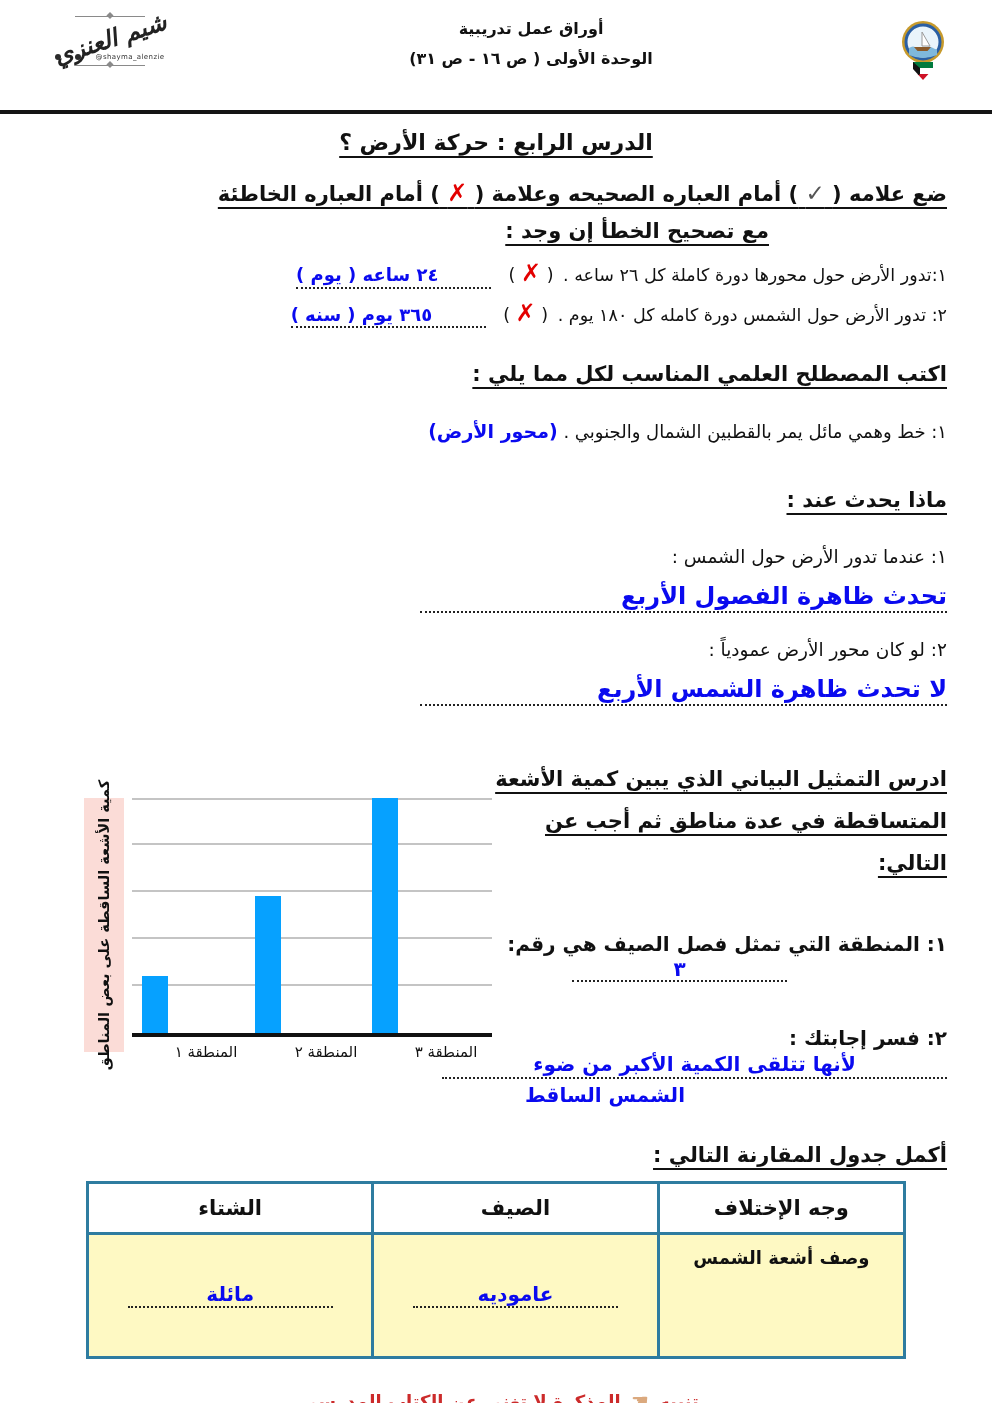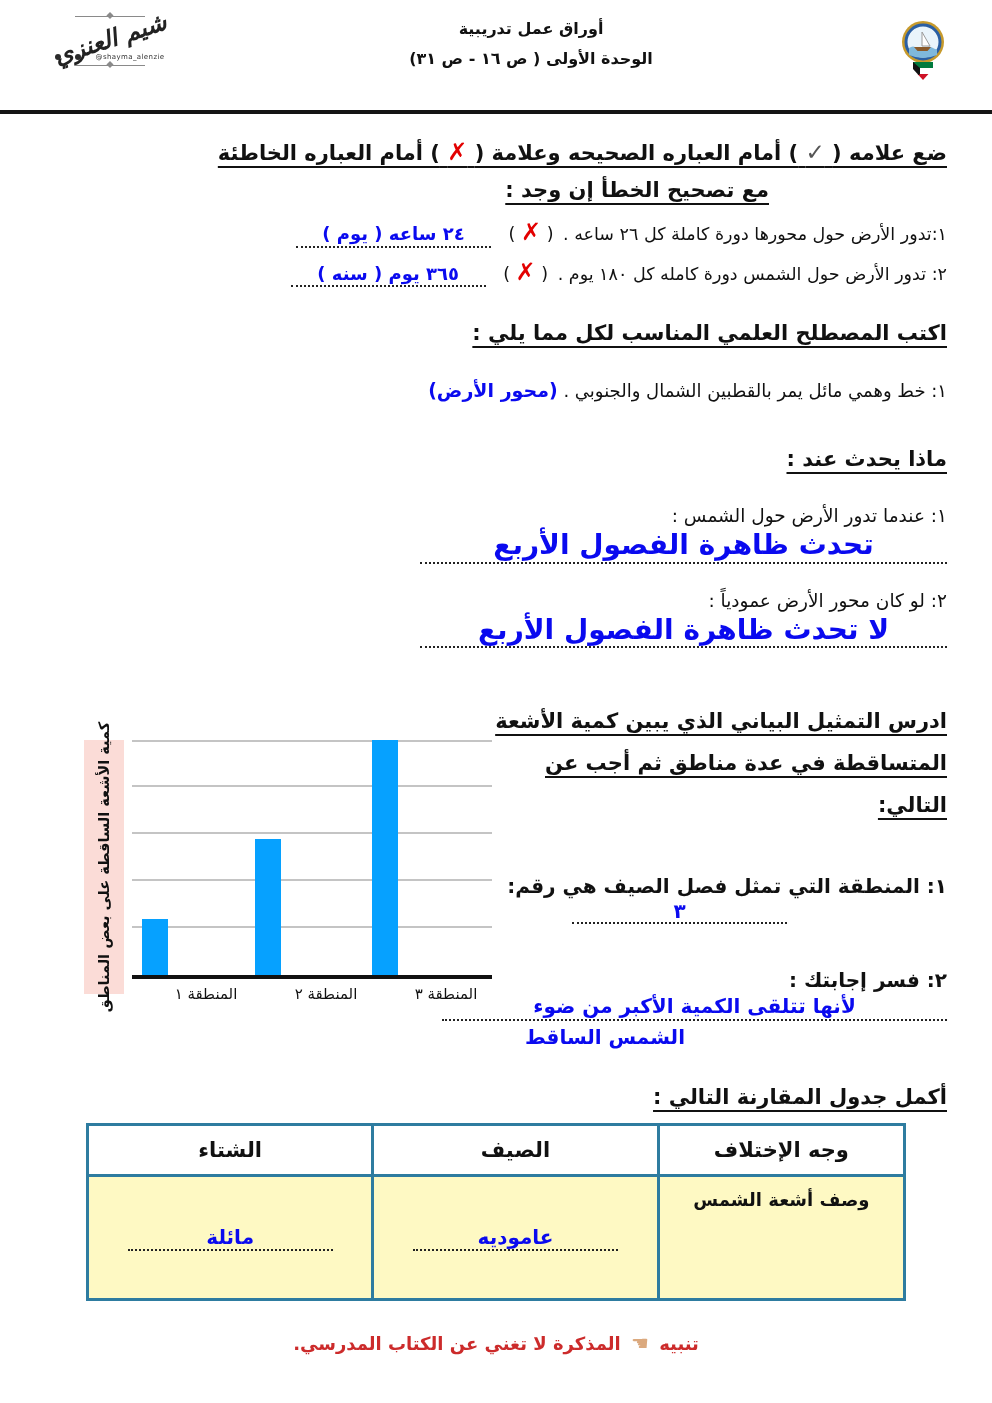--- a/index.html
+++ b/index.html
@@ -30,30 +30,30 @@
   .lesson-title{text-align:center;font-size:22px;font-weight:bold;margin-top:16px;}
   .instr{font-size:21px;font-weight:bold;margin-top:14px;line-height:2.0;text-align:right;}
   .instr .check{color:#555;font-size:23px;}
   .cross{color:#e30000;font-size:24px;font-weight:bold;}
   .instr-l2{font-size:21px;font-weight:bold;margin-top:2px;text-align:right;margin-left:0;margin-right:178px;}
 
   .statements{margin-top:16px;}
   .statement{font-size:17.5px;text-align:right;margin-top:10px;white-space:nowrap;}
   .stmt-mark{margin:0 4px;}
   .ans-slot{display:inline-block;min-width:195px;border-bottom:2.5px dotted #222;
-            text-align:center;margin-right:8px;font-size:18px;line-height:1.25;}
+            text-align:left;margin-right:8px;font-size:18px;line-height:1.25;}
 
   .sec-head{font-size:21px;font-weight:bold;margin-top:34px;text-align:right;}
   .term-item{font-size:18px;margin-top:34px;text-align:right;}
   .term-ans{font-size:19px;}
 
   .wh-item{margin-top:26px;}
   .wh-q{font-size:18.5px;text-align:right;}
-  .wh-ans{width:527px;border-bottom:2.5px dotted #222;text-align:center;
-          font-size:28px;padding-bottom:0;margin-top:2px;line-height:1.2;}
+  .wh-ans{width:527px;border-bottom:2.5px dotted #222;text-align:right;
+          font-size:24px;padding-bottom:0;margin-top:15px;line-height:1.2;}
 
   
   .graph-row{display:flex;margin-top:52px;align-items:flex-start;}
   .graph-text{width:455px;}
   .graph-intro{font-size:21px;font-weight:bold;line-height:2.0;text-align:right;}
   .gq{font-size:20px;font-weight:bold;text-align:right;}
   .gq1{margin-top:48px;}
   .a1-slot{width:215px;border-bottom:2.5px dotted #222;text-align:center;font-size:20px;
            margin:2px 160px 0 0;line-height:1.1;}
   .gq2{margin-top:44px;}
@@ -122,20 +122,21 @@
       <span class="dotc"></span>
       <span class="dotc"></span>
       <span>@shayma_alenzie</span>
     </div>
     <div class="orn"></div>
   </div>
 </div>
 
 <div class="content">
 
+  <div class="lesson-title underl">الدرس الرابع : حركة الأرض ؟</div>
 
   <div class="instr underl">
     <span>ضع علامه (</span>
     <span class="check">✓</span>
     <span>) أمام العباره الصحيحه وعلامة (</span>
     <span class="cross">✗</span>
     <span>) أمام العباره الخاطئة</span>
   </div>
   <div class="instr-l2 underl">مع تصحيح الخطأ إن وجد :</div>
 
@@ -160,21 +161,21 @@
     <span class="blue term-ans">(محور الأرض)</span>
   </div>
 
   <div class="sec-head underl" style="margin-top:46px;">ماذا يحدث عند :</div>
   <div class="wh-item" style="margin-top:34px;">
     <div class="wh-q">١: عندما تدور الأرض حول الشمس :</div>
     <div class="wh-ans"><span class="blue">تحدث ظاهرة الفصول الأربع</span></div>
   </div>
   <div class="wh-item">
     <div class="wh-q">٢: لو كان محور الأرض عمودياً :</div>
-    <div class="wh-ans"><span class="blue">لا تحدث ظاهرة الفصول الأربع</span></div>
+    <div class="wh-ans"><span class="blue">لا تحدث ظاهرة الشمس الأربع</span></div>
   </div>
 
   <div class="graph-row">
     <div class="graph-text">
       <div class="graph-intro underl">ادرس التمثيل البياني الذي يبين كمية الأشعة المتساقطة في عدة مناطق ثم أجب عن التالي:</div>
       <div class="gq gq1">١: المنطقة التي تمثل فصل الصيف هي  رقم:</div>
       <div class="a1-slot"><span class="blue">٣</span></div>
       <div class="gq gq2">٢: فسر إجابتك :</div>
       <div class="a2-slot"><span class="blue">لأنها تتلقى الكمية الأكبر من ضوء</span></div>
       <div class="a2-line2 blue">الشمس الساقط</div>

